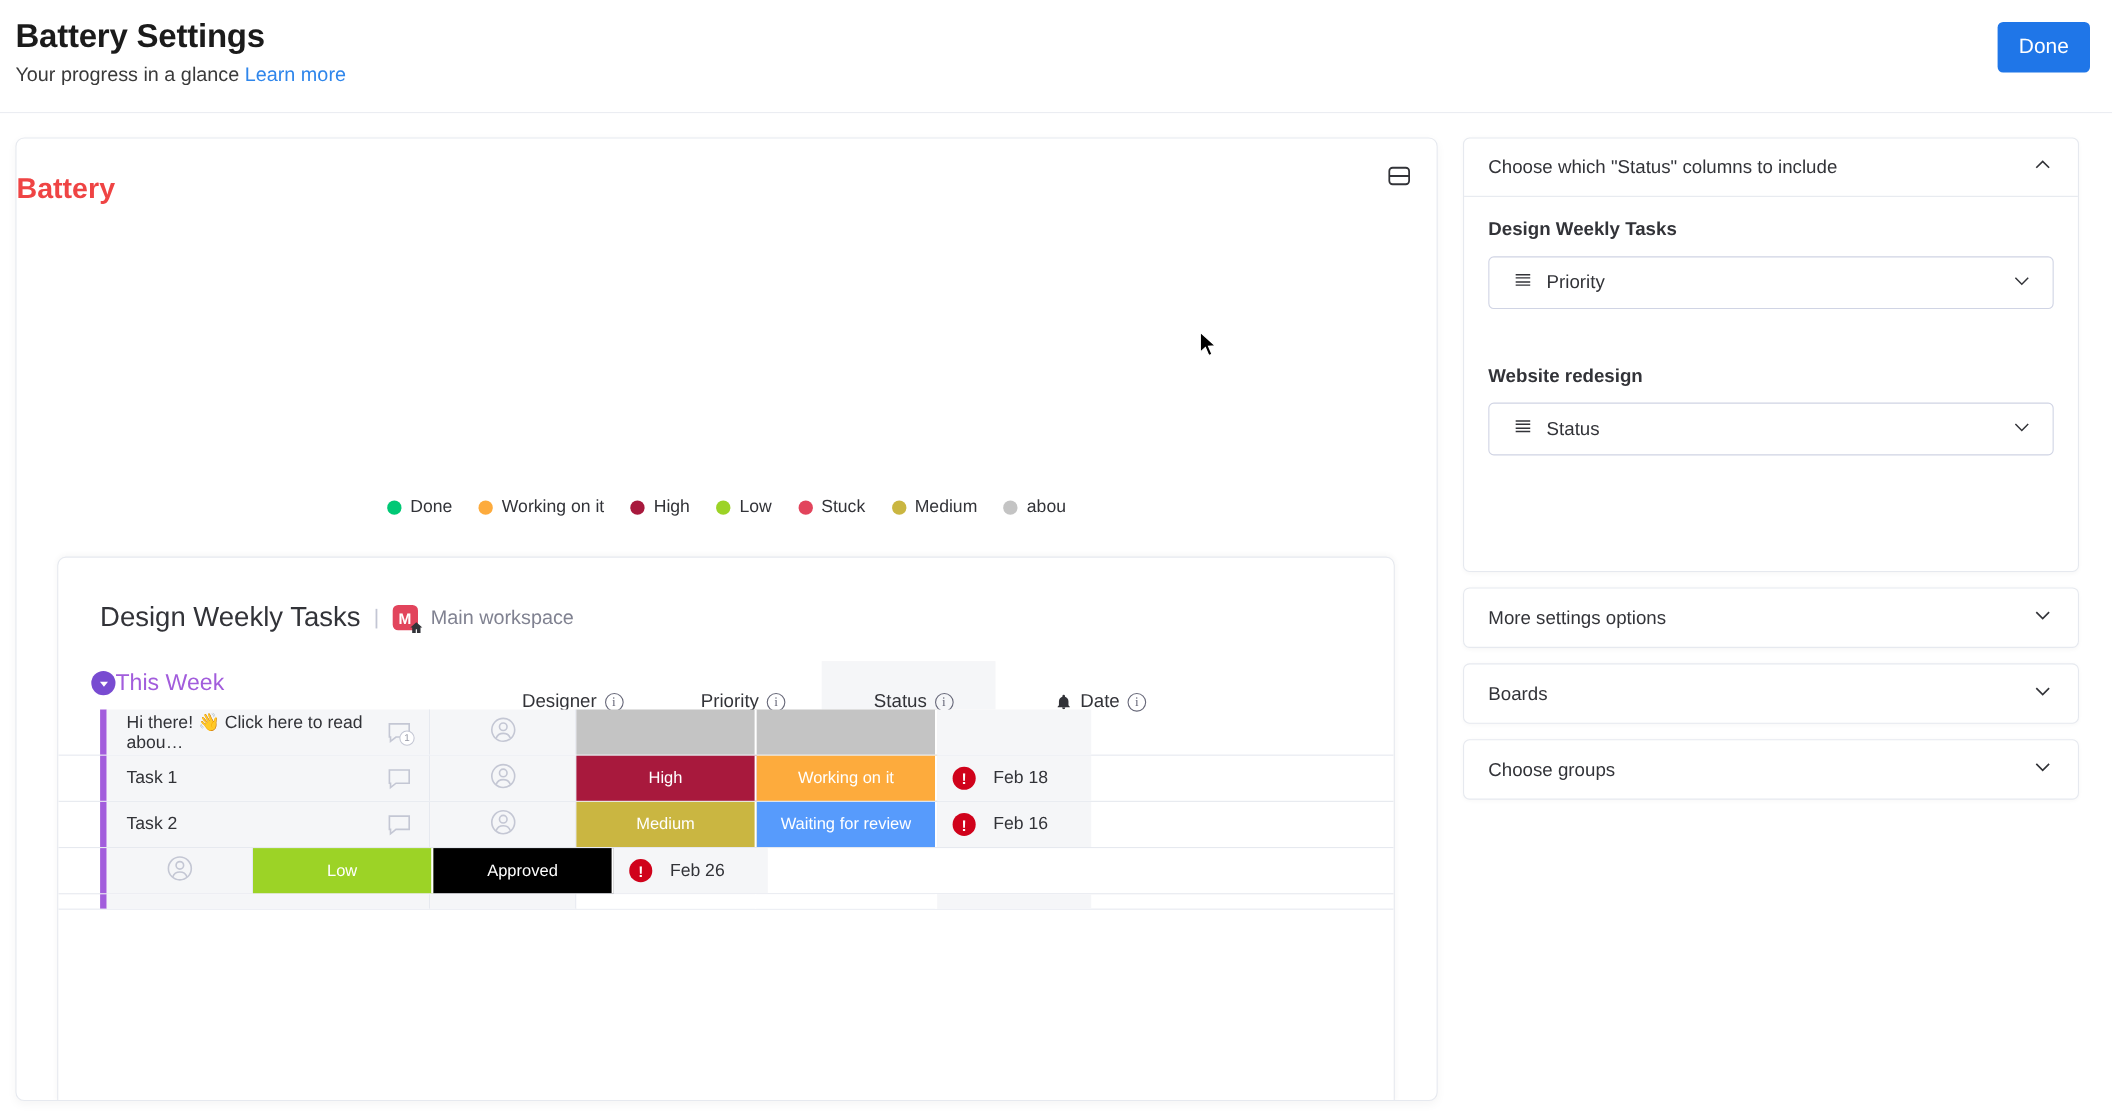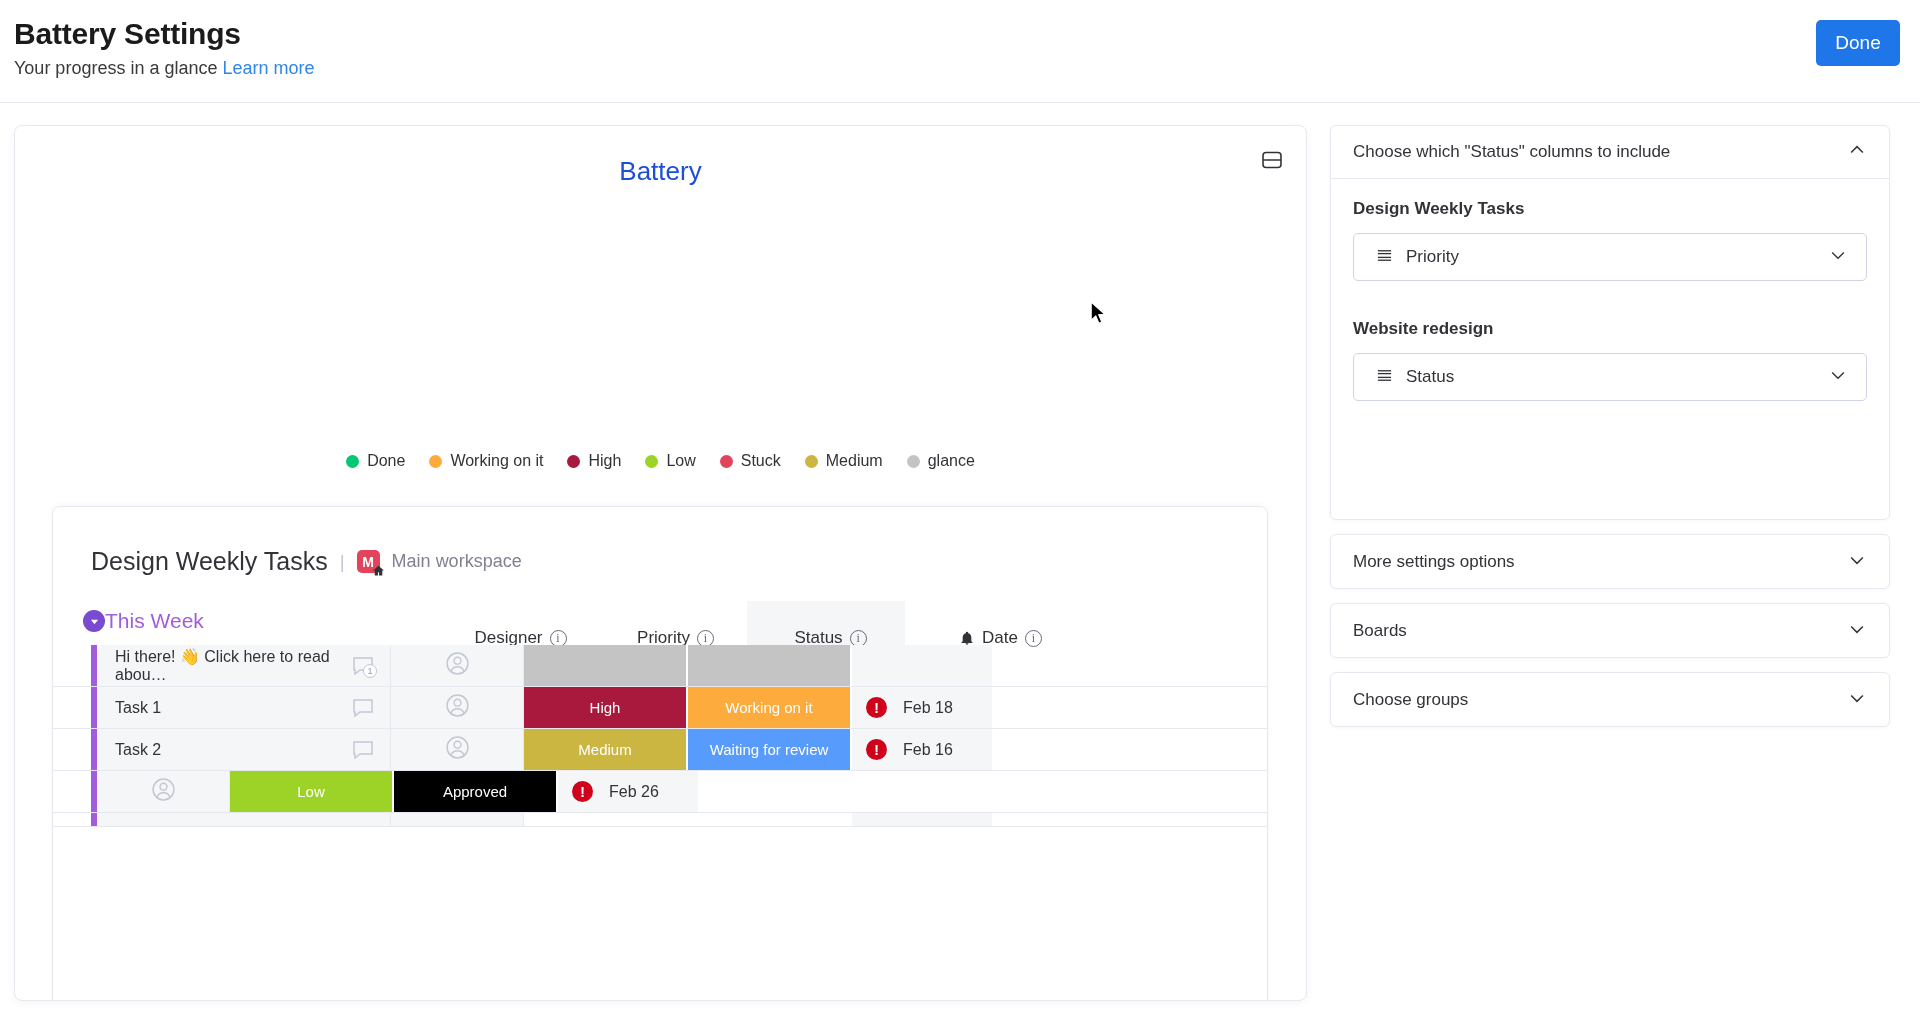--- a/index.html
+++ b/index.html
@@ -45,21 +45,21 @@
     position: absolute; left: 14px; top: 22px;
     width: 1293px; height: 876px;
     background: #ffffff;
     border: 1px solid #e6e9ef;
     border-radius: 8px;
     box-shadow: 0 3px 9px rgba(0,0,0,0.04);
     overflow: hidden;
   }
   .widget-title {
     position: absolute; top: 30px; left: 0; width: 100%;
-    text-align: center; font-size: 26px; color: #1d4ed8;
+    text-align: left; font-size: 26px; color: #ef4444; font-weight: bold;
   }
   .widget-menu-icon {
     position: absolute; right: 22px; top: 22px;
     width: 24px; height: 24px; cursor: pointer;
   }
 
   
   .battery-wrap { position: absolute; left: 205px; top: 82px; }
   .battery-body {
     position: relative;
@@ -220,21 +220,21 @@
   }
   .acc-head {
     height: 53px; padding: 0 22px 0 22px;
     display: flex; align-items: center; justify-content: space-between;
     cursor: pointer;
   }
   .acc-head.open { border-bottom: 1px solid #e6e9ef; }
   .acc-title { font-size: 17px; color: #323338; }
   .acc-body { padding: 20px 22px 28px 22px; min-height: 340px; }
   .field-label { font-size: 17px; font-weight: bold; color: #323338; margin-bottom: 14px; }
-  .field-label.second { margin-top: 38px; }
+  .field-label.second { margin-top: 51px; }
   .select-box {
     height: 48px;
     border: 1px solid #d0d4e4;
     border-radius: 5px;
     display: flex; align-items: center; justify-content: space-between;
     padding: 0 18px 0 22px;
     background: #ffffff; cursor: pointer;
   }
   .select-left { display: flex; align-items: center; gap: 13px; }
   .select-text { font-size: 17px; color: #323338; }
@@ -287,21 +287,21 @@
       <div class="legend-item">
         <span class="legend-dot" style="background:#e2445c"></span>
         <span class="legend-label">Stuck</span>
       </div>
       <div class="legend-item">
         <span class="legend-dot" style="background:#cab641"></span>
         <span class="legend-label">Medium</span>
       </div>
       <div class="legend-item">
         <span class="legend-dot" style="background:#c4c4c4"></span>
-        <span class="legend-label">glance</span>
+        <span class="legend-label">abou</span>
       </div>
     </div>
 
     <div class="board-card">
       <div class="board-head">
         <span class="board-name">Design Weekly Tasks</span>
         <span class="board-sep">|</span>
         <span class="ws-badge">
           <span>M</span>
           <span class="ws-home">

